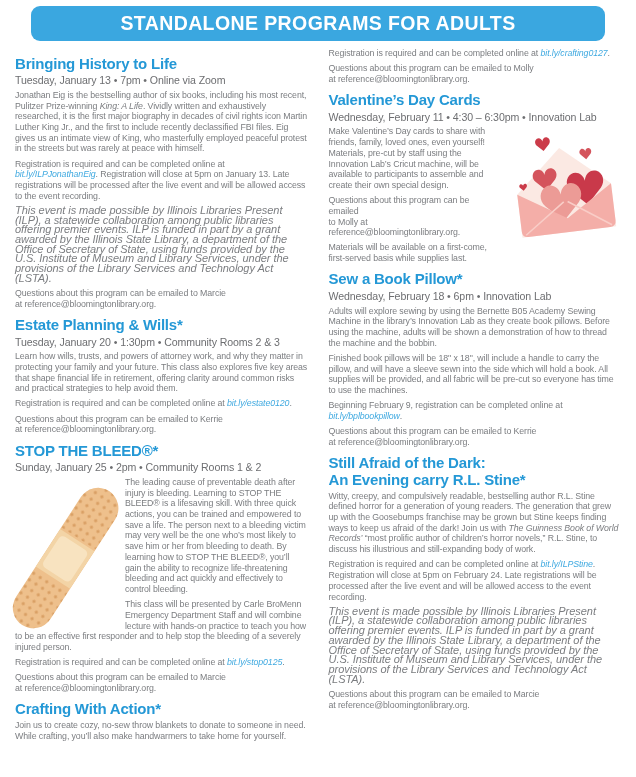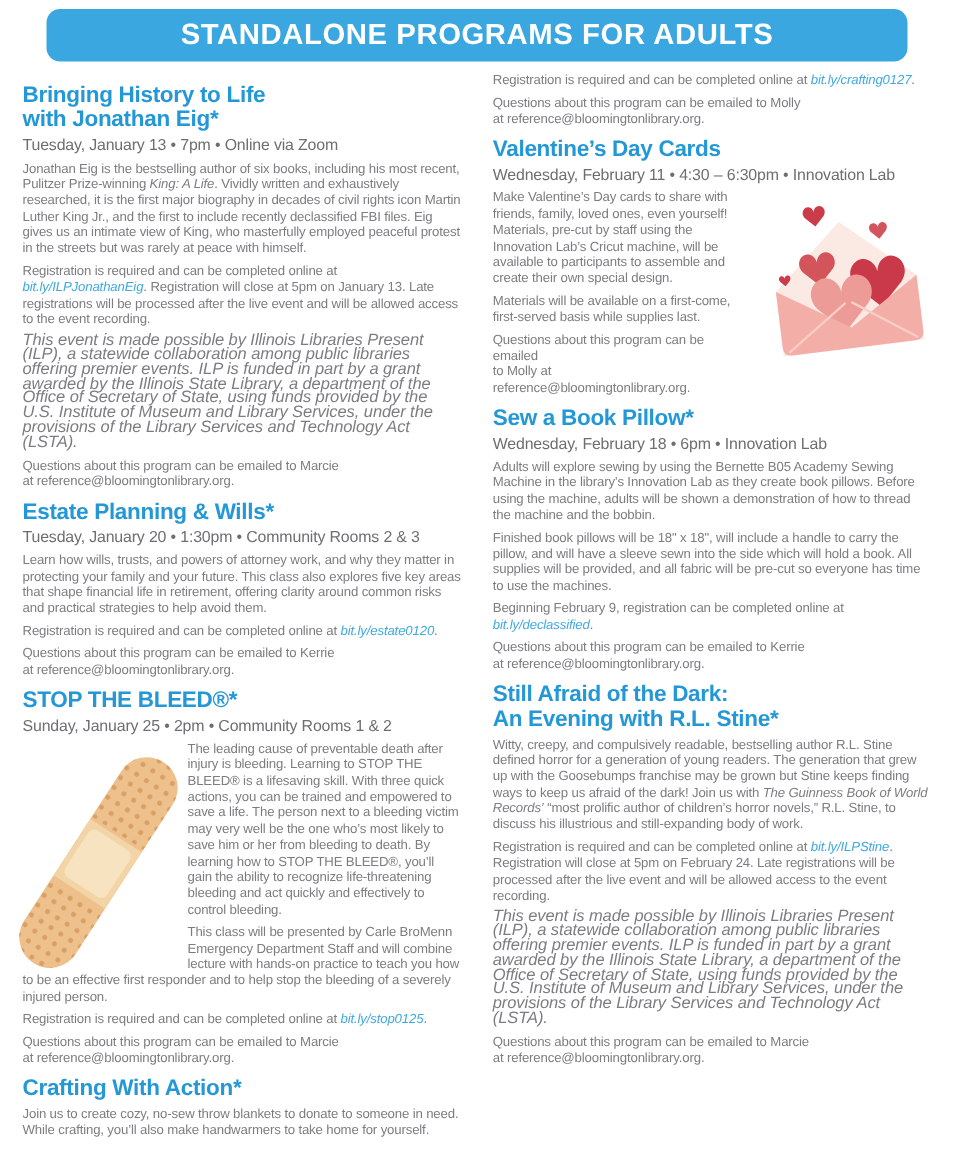--- a/index.html
+++ b/index.html
@@ -29,21 +29,21 @@
 
 <div class="page">
 
   <div class="banner">STANDALONE PROGRAMS FOR ADULTS</div>
 
   <div class="cols">
 
     <div class="col">
 
       <section>
-        <h2 class="ptitle"><span>Bringing History to Life</span><br><span>with Jonathan Eig*</span></h2>
+        <h2 class="ptitle"><span>Bringing History to Life</span><br></h2>
         <p class="meta">Tuesday, January 13 • 7pm • Online via Zoom</p>
         <p class="body"><span>Jonathan Eig is the bestselling author of six books, including his most recent, Pulitzer Prize-winning </span><i>King: A Life</i><span>. Vividly written and exhaustively researched, it is the first major biography in decades of civil rights icon Martin Luther King Jr., and the first to include recently declassified FBI files. Eig gives us an intimate view of King, who masterfully employed peaceful protest in the streets but was rarely at peace with himself.</span></p>
         <p class="body"><span>Registration is required and can be completed online at </span><span class="link">bit.ly/ILPJonathanEig</span><span>. Registration will close at 5pm on January 13. Late registrations will be processed after the live event and will be allowed access to the event recording.</span></p>
         <p class="fineprint">This event is made possible by Illinois Libraries Present (ILP), a statewide collaboration among public libraries offering premier events. ILP is funded in part by a grant awarded by the Illinois State Library, a department of the Office of Secretary of State, using funds provided by the U.S. Institute of Museum and Library Services, under the provisions of the Library Services and Technology Act (LSTA).</p>
         <p class="body prewrap">Questions about this program can be emailed to Marcie
 at reference@bloomingtonlibrary.org.</p>
       </section>
 
       <section>
         <h2 class="ptitle">Estate Planning &amp; Wills*</h2>
@@ -114,39 +114,39 @@
               <use href="#hrt" transform="translate(88,24) scale(0.85)" fill="#d4545c"></use>
               <use href="#hrt" transform="translate(21,52) scale(0.55)" fill="#cb3b49"></use>
               <use href="#hrt" transform="translate(44,40) scale(1.7)" fill="#d4545c"></use>
               <use href="#hrt" transform="translate(84,48) scale(2.6)" fill="#c9394a"></use>
               <use href="#hrt" transform="translate(58,58) scale(2.9)" fill="#ec9b96"></use>
               <path d="M14,62 L62,92 L110,62 L110,100 Q110,106 104,106 L20,106 Q14,106 14,100 Z" fill="#f4aea8"></path>
               <path d="M18,104 L60,75 M106,104 L64,75" stroke="#f9cdc7" stroke-width="1.6" fill="none"></path>
             </g>
           </svg>
           <p class="body">Make Valentine’s Day cards to share with friends, family, loved ones, even yourself! Materials, pre-cut by staff using the Innovation Lab’s Cricut machine, will be available to participants to assemble and create their own special design.</p>
-          <p class="body">Materials will be available on a first-come, first-served basis while supplies last.</p>
           <p class="body prewrap">Questions about this program can be emailed
 to Molly at reference@bloomingtonlibrary.org.</p>
+          <p class="body">Materials will be available on a first-come, first-served basis while supplies last.</p>
         </div>
       </section>
 
       <section>
         <h2 class="ptitle">Sew a Book Pillow*</h2>
         <p class="meta">Wednesday, February 18 • 6pm • Innovation Lab</p>
         <p class="body">Adults will explore sewing by using the Bernette B05 Academy Sewing Machine in the library’s Innovation Lab as they create book pillows. Before using the machine, adults will be shown a demonstration of how to thread the machine and the bobbin.</p>
         <p class="body">Finished book pillows will be 18" x 18", will include a handle to carry the pillow, and will have a sleeve sewn into the side which will hold a book. All supplies will be provided, and all fabric will be pre-cut so everyone has time to use the machines.</p>
         <p class="body prewrap"><span>Beginning February 9, registration can be completed online at
-</span><span class="link">bit.ly/declassified</span><span>.</span></p>
+</span><span class="link">bit.ly/bplbookpillow</span><span>.</span></p>
         <p class="body prewrap">Questions about this program can be emailed to Kerrie
 at reference@bloomingtonlibrary.org.</p>
       </section>
 
       <section>
-        <h2 class="ptitle"><span>Still Afraid of the Dark:</span><br><span>An Evening with R.L. Stine*</span></h2>
+        <h2 class="ptitle"><span>Still Afraid of the Dark:</span><br><span>An Evening carry R.L. Stine*</span></h2>
         <p class="body"><span>Witty, creepy, and compulsively readable, bestselling author R.L. Stine defined horror for a generation of young readers. The generation that grew up with the Goosebumps franchise may be grown but Stine keeps finding ways to keep us afraid of the dark! Join us with </span><i>The Guinness Book of World Records’</i><span> “most prolific author of children’s horror novels,” R.L. Stine, to discuss his illustrious and still-expanding body of work.</span></p>
         <p class="body"><span>Registration is required and can be completed online at </span><span class="link">bit.ly/ILPStine</span><span>. Registration will close at 5pm on February 24. Late registrations will be processed after the live event and will be allowed access to the event recording.</span></p>
         <p class="fineprint">This event is made possible by Illinois Libraries Present (ILP), a statewide collaboration among public libraries offering premier events. ILP is funded in part by a grant awarded by the Illinois State Library, a department of the Office of Secretary of State, using funds provided by the U.S. Institute of Museum and Library Services, under the provisions of the Library Services and Technology Act (LSTA).</p>
         <p class="body prewrap">Questions about this program can be emailed to Marcie
 at reference@bloomingtonlibrary.org.</p>
       </section>
 
     </div>
   </div>
 </div>

